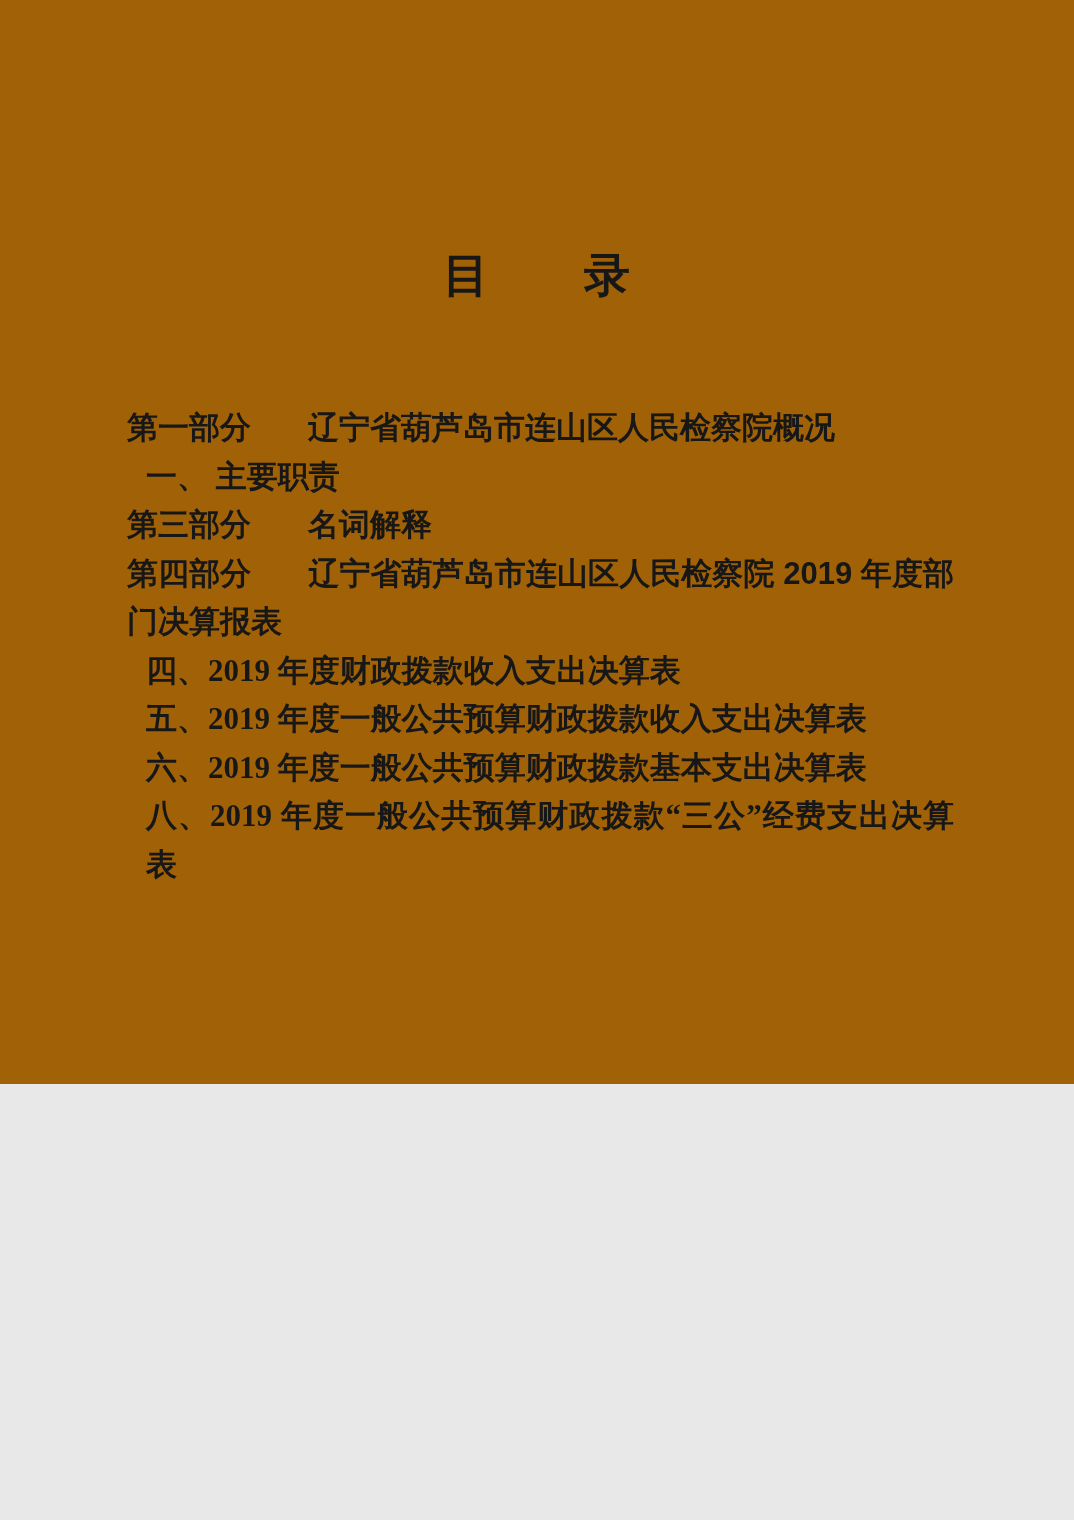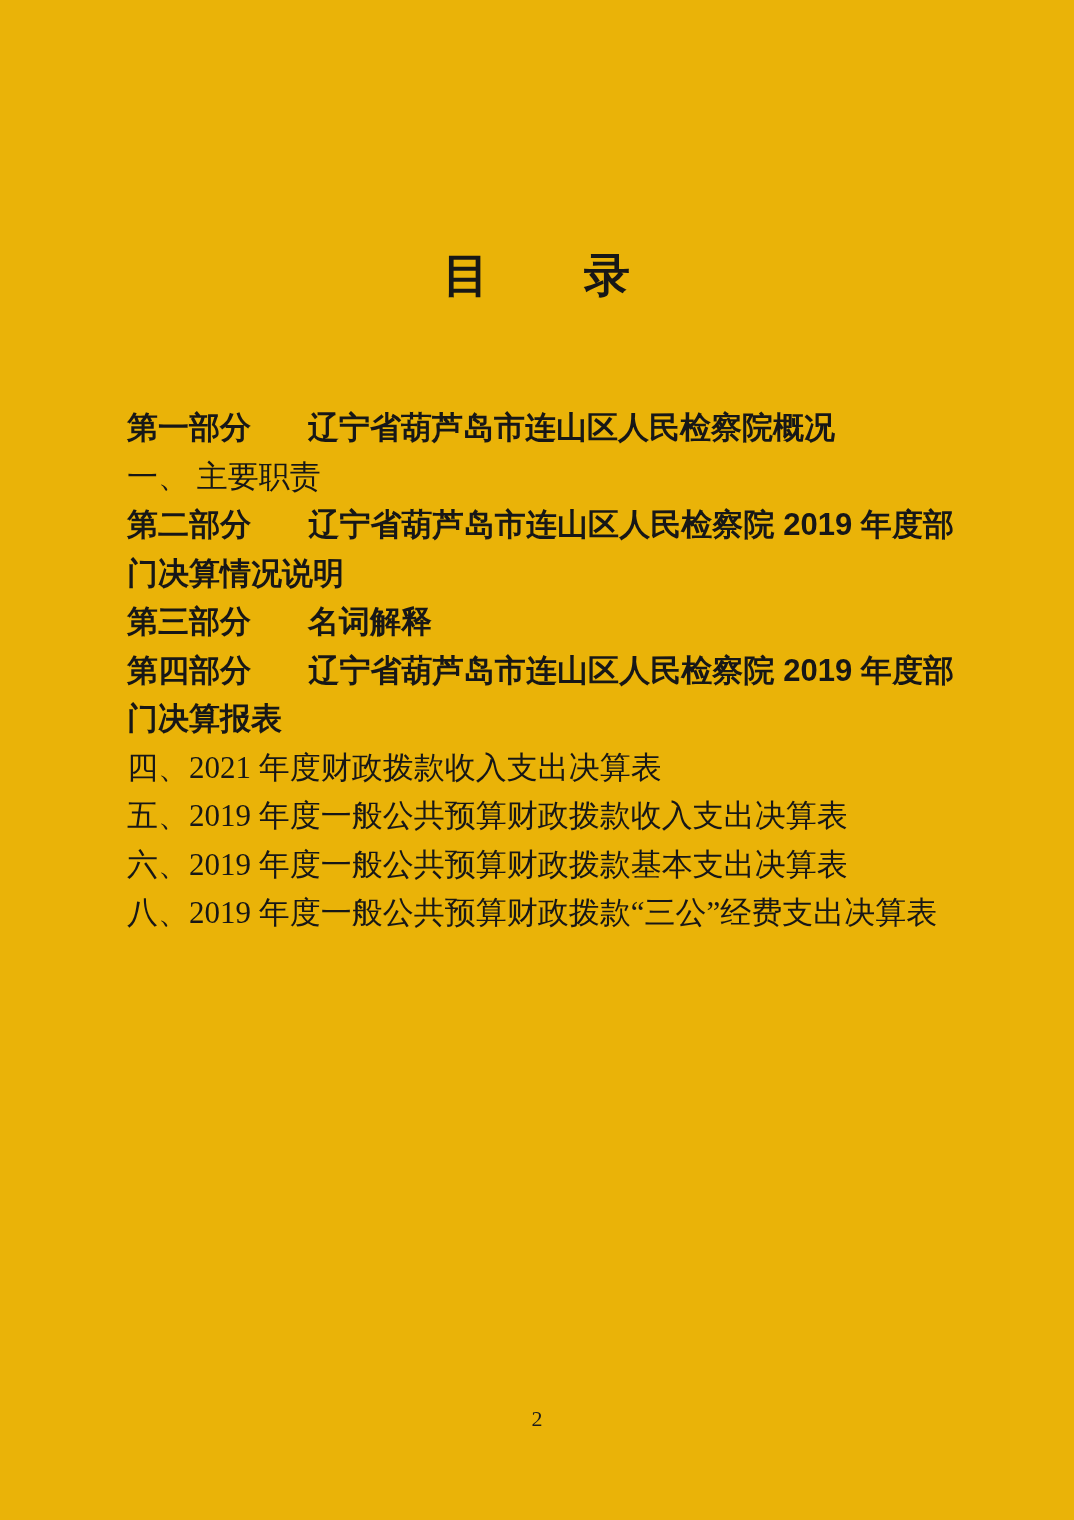--- a/index.html
+++ b/index.html
@@ -3,23 +3,23 @@
 <meta charset="utf-8">
 <style>
   html, body {
     margin: 0;
     padding: 0;
     background: #e8e8e8;
   }
   .page {
     position: relative;
     width: 1074px;
-    height: 1520px;
+    height: 1084px;
     margin: 0 auto;
-    background: #eab308;
+    background: #a16207;
     color: #171717;
     overflow: hidden;
     font-family: "Liberation Serif", serif;
   }
   .doc-title {
     position: absolute;
     top: 250px;
     left: 0;
     width: 100%;
     margin: 0;
@@ -44,21 +44,22 @@
     text-align: justify;
     word-break: break-all;
     overflow-wrap: anywhere;
   }
   .toc p.part {
     font-family: "Liberation Sans", "DejaVu Sans", sans-serif;
     font-weight: 700;
   }
   .toc p.item {
     font-family: "Liberation Serif", "DejaVu Serif", serif;
-    font-weight: 400;
+    font-weight: 700;
+    margin-left: 19px;
   }
   .part-gap {
     display: inline-block;
     width: 57px;
   }
   .page-number {
     position: absolute;
     top: 1406px;
     left: 0;
     width: 100%;
@@ -76,30 +77,29 @@
 
   <h1 class="doc-title">目　　录</h1>
 
   <div class="toc">
 
     <p class="part"><span>第一部分</span><span class="part-gap"></span><span>辽宁省葫芦岛市连山区人民检察院概况</span></p>
 
     <p class="item">一、 主要职责</p>
 
 
-    <p class="part"><span>第二部分</span><span class="part-gap"></span><span>辽宁省葫芦岛市连山区人民检察院 2019 年度部门决算情况说明</span></p>
 
     <p class="part"><span>第三部分</span><span class="part-gap"></span><span>名词解释</span></p>
 
     <p class="part"><span>第四部分</span><span class="part-gap"></span><span>辽宁省葫芦岛市连山区人民检察院 2019 年度部门决算报表</span></p>
 
 
 
 
-    <p class="item">四、2021 年度财政拨款收入支出决算表</p>
+    <p class="item">四、2019 年度财政拨款收入支出决算表</p>
 
     <p class="item">五、2019 年度一般公共预算财政拨款收入支出决算表</p>
 
     <p class="item">六、2019 年度一般公共预算财政拨款基本支出决算表</p>
 
 
     <p class="item">八、2019 年度一般公共预算财政拨款“三公”经费支出决算表</p>
 
   </div>
 

